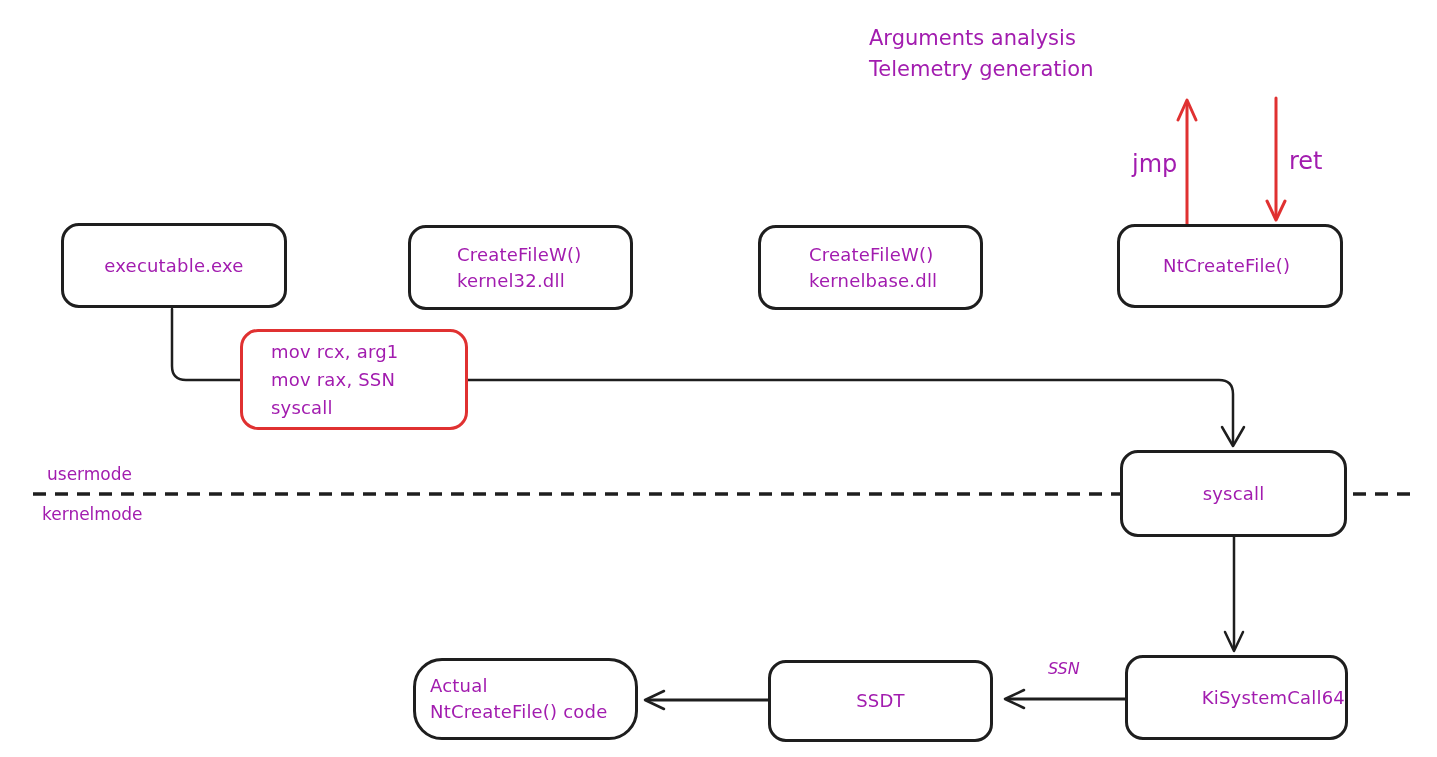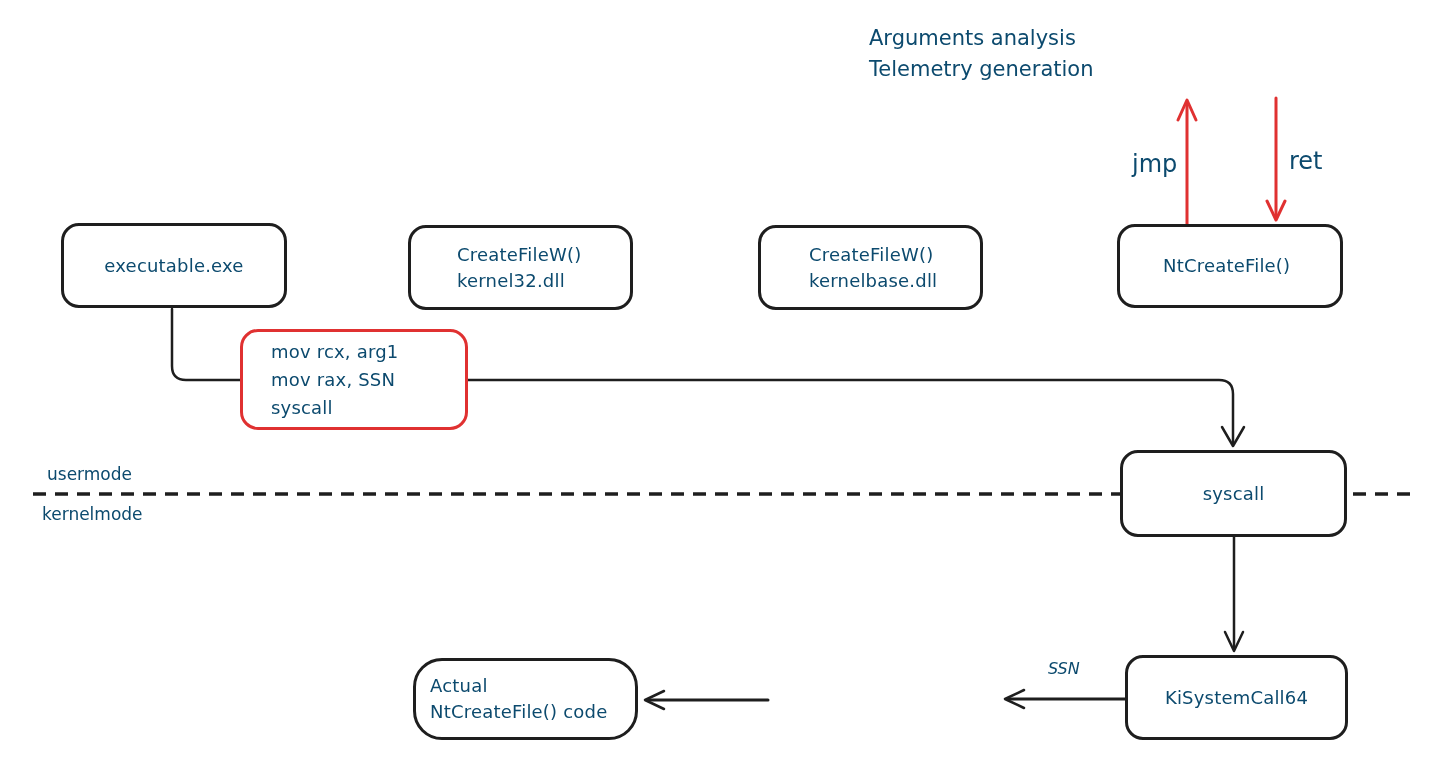--- a/index.html
+++ b/index.html
@@ -1,20 +1,20 @@
 <!DOCTYPE html>
 <html><head>
 <meta charset="utf-8">
 <style>
   html,body { margin:0; padding:0; background:#ffffff; }
   .canvas {
     position:relative; width:1437px; height:757px;
     background:#ffffff; overflow:hidden;
     font-family:"DejaVu Sans", sans-serif;
-    color:#0c4a6e;
+    color:#a21caf;
   }
   svg.wires { position:absolute; left:0; top:0; width:1437px; height:757px; z-index:1; }
   .node {
     position:absolute; z-index:2; box-sizing:border-box;
     background:#ffffff; border:3px solid #1e1e1e; border-radius:18px;
     display:flex; flex-direction:column; justify-content:center;
     font-size:18px; line-height:26px; letter-spacing:0.2px;
   }
   .node.centered { align-items:center; text-align:center; }
   .node.red { border-color:#e03131; }
@@ -83,24 +83,27 @@
   <div class="node red stub" style="left:240px; top:329px; width:228px; height:101px; padding-left:28px; border-width:3.5px;">
     <div class="nline">mov rcx, arg1</div>
     <div class="nline">mov rax, SSN</div>
     <div class="nline">syscall</div>
   </div>
 
   <div class="node centered" style="left:1120px; top:450px; width:227px; height:87px;">
     <div class="nline">syscall</div>
   </div>
 
-  <div class="node centered" style="left:1125px; top:655px; width:223px; height:85px;">
+  <div class="node centered" style="left:1125px; top:655px; width:223px; height:85px;align-items:flex-end;">
     <div class="nline">KiSystemCall64</div>
   </div>
 
+  <div class="node centered" style="left:768px; top:660px; width:225px; height:82px;">
+    <div class="nline">SSDT</div>
+  </div>
 
   <div class="node" style="left:413px; top:658px; width:225px; height:82px; padding-left:14px;border-radius:29px;">
     <div class="nline">Actual</div>
     <div class="nline">NtCreateFile() code</div>
   </div>
 
   <div class="floating edge-label" style="left:1132px; top:150px;">jmp</div>
   <div class="floating edge-label" style="left:1289px; top:147px;">ret</div>
   <div class="floating edge-label small" style="left:1048px; top:659px;">SSN</div>
 

